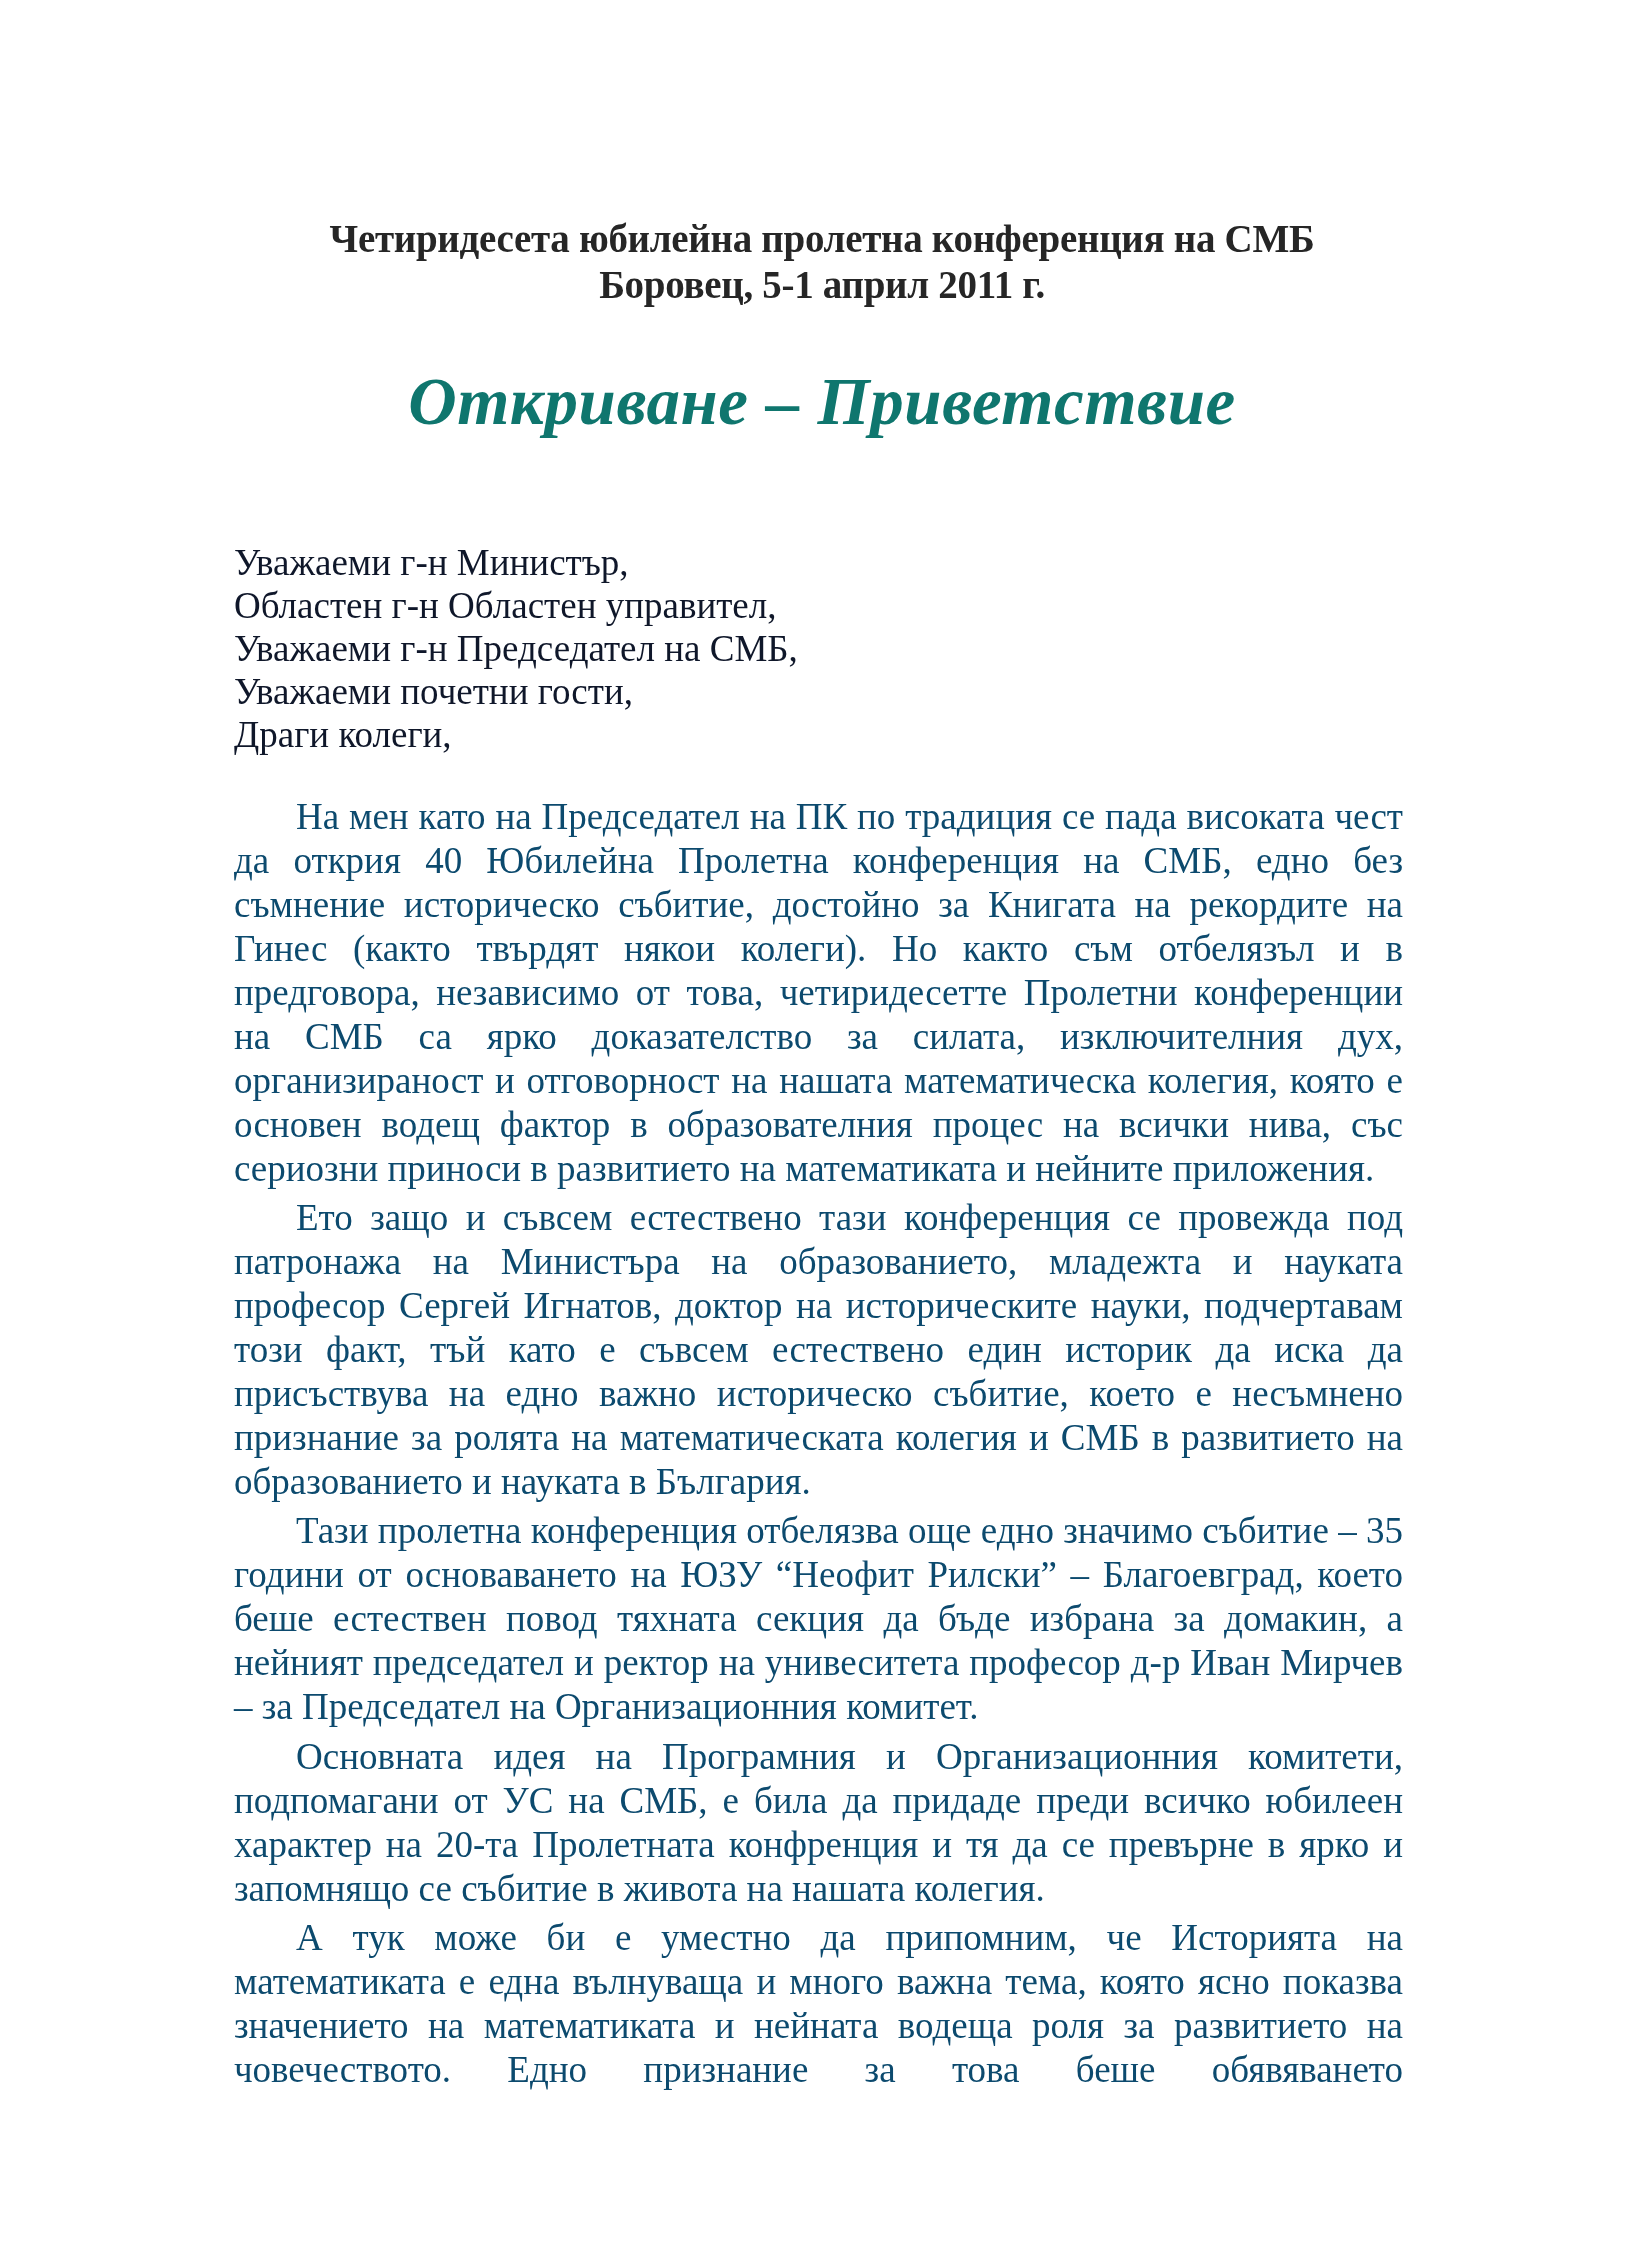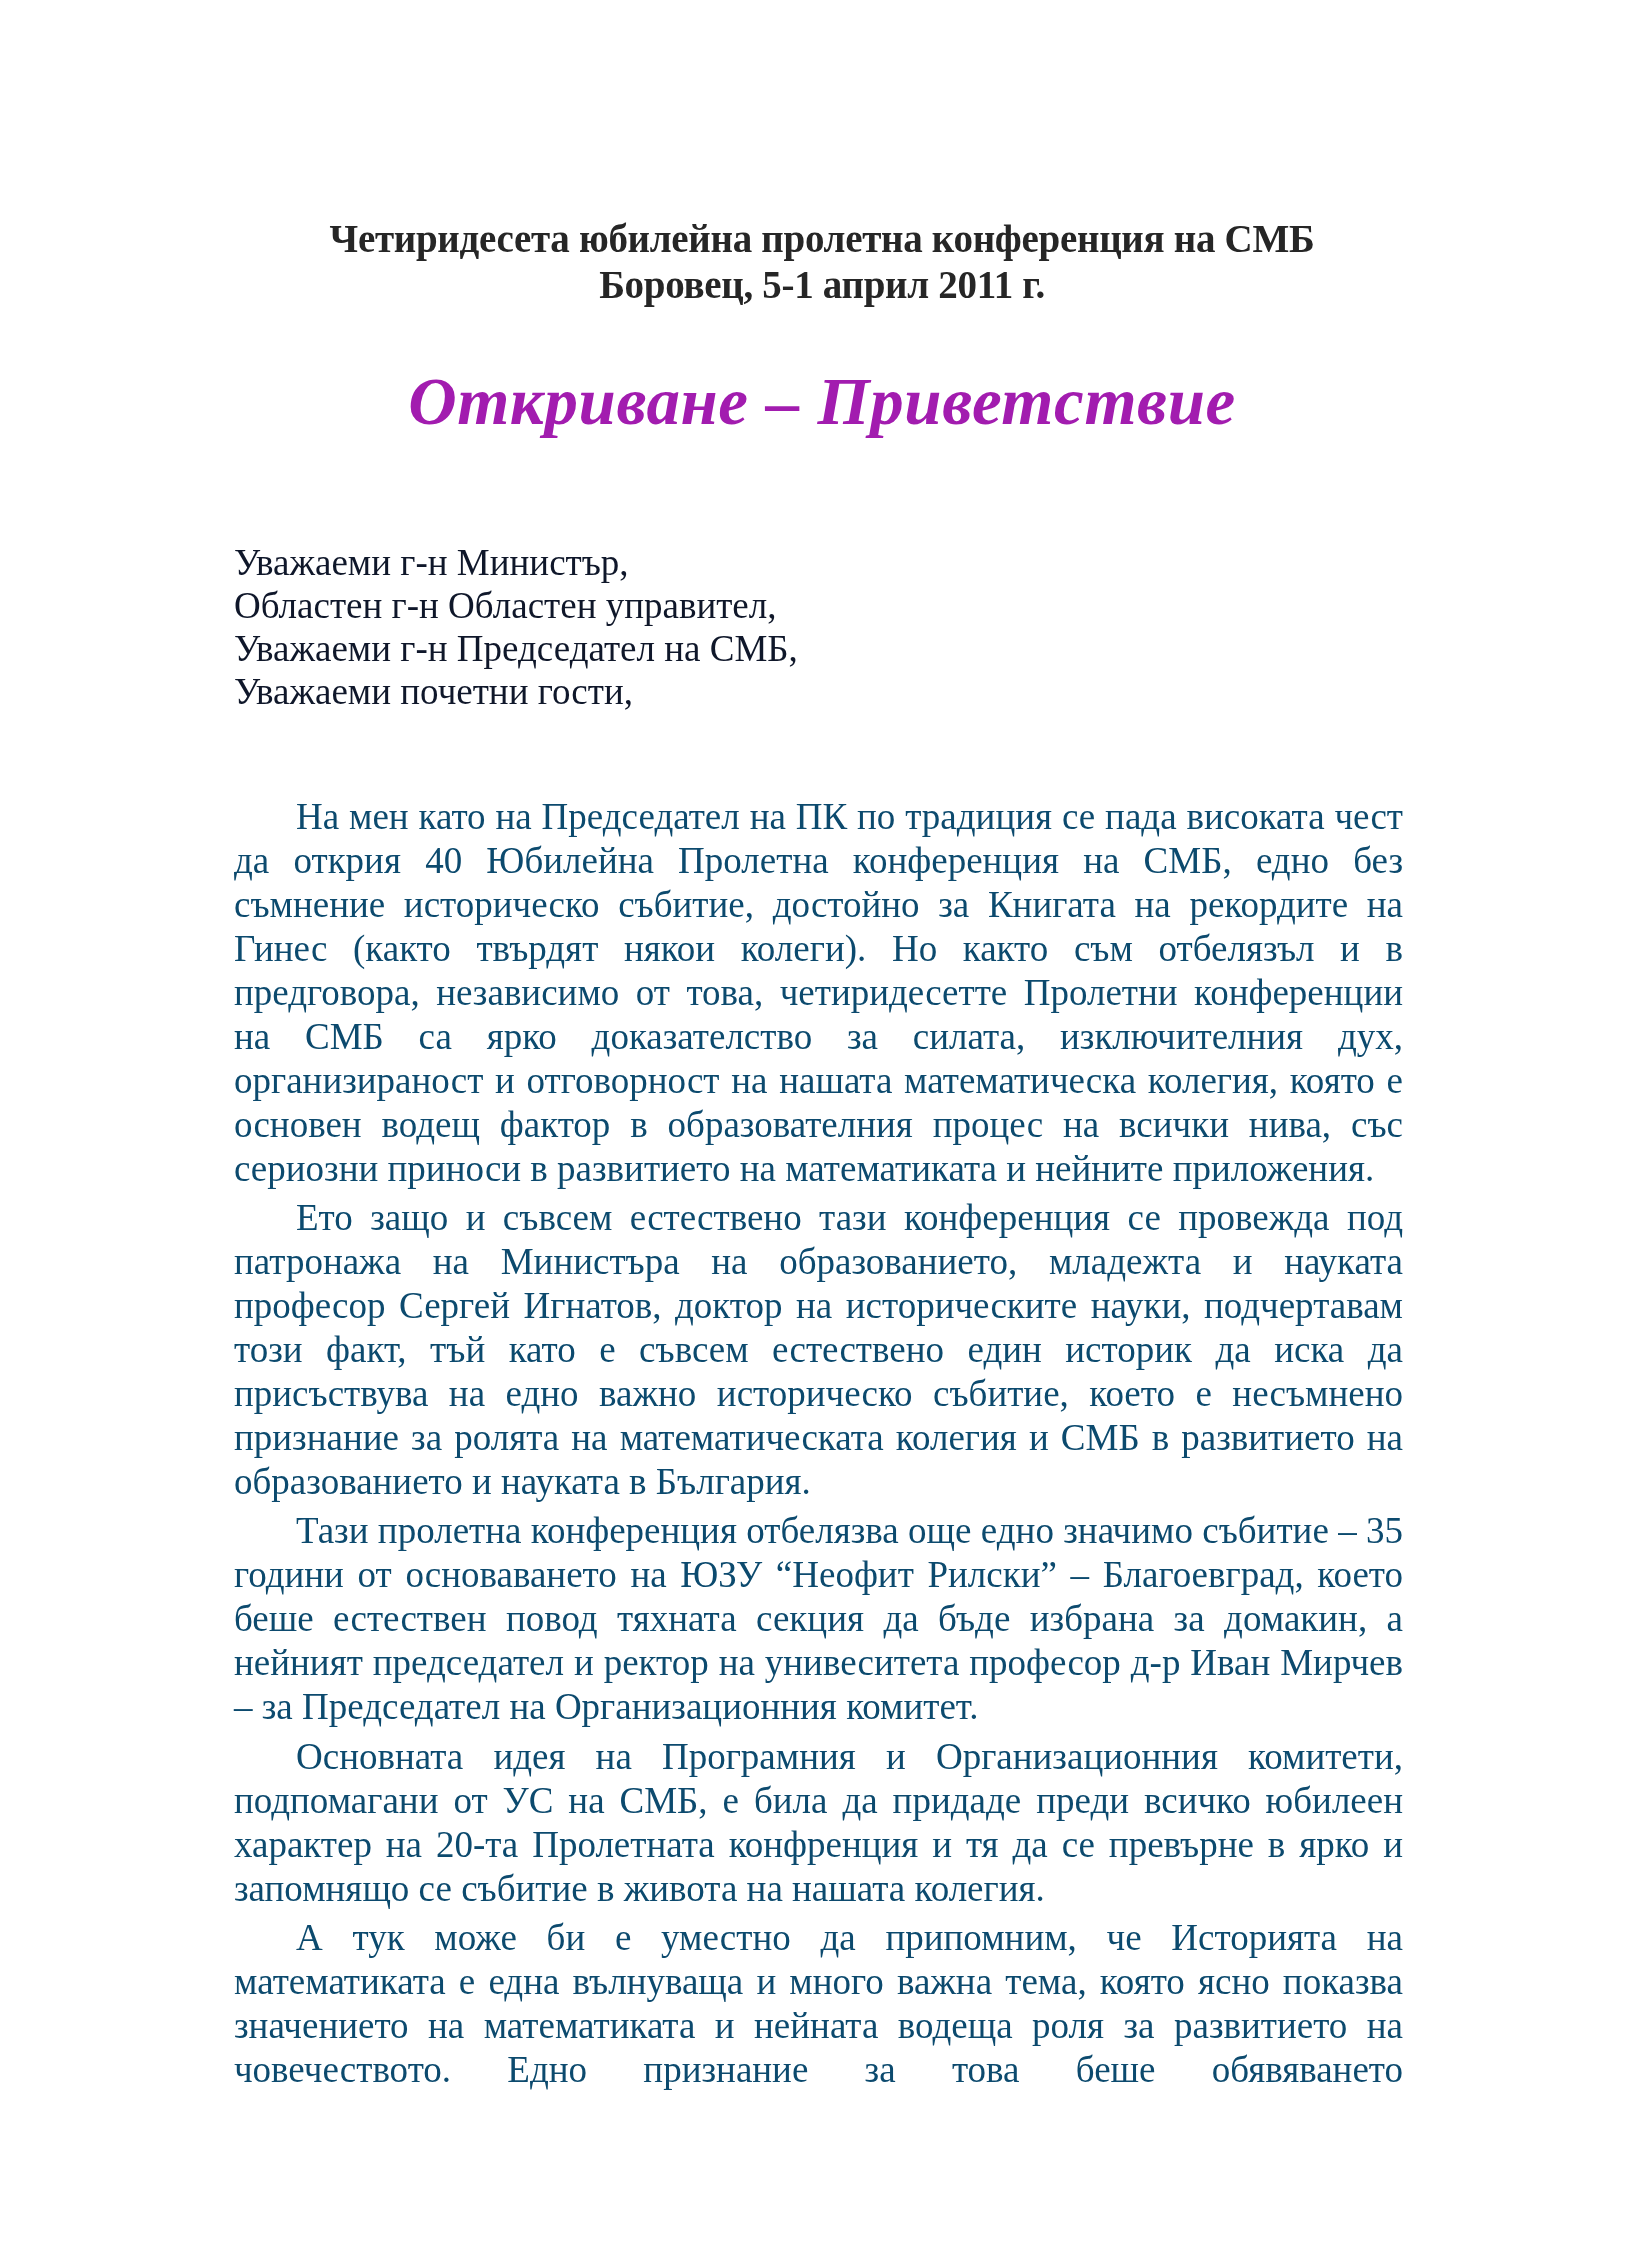--- a/index.html
+++ b/index.html
@@ -40,21 +40,21 @@
     .doc-title {
       position: absolute;
       left: 0;
       top: 335px;
       width: 1644px;
       text-align: center;
       font-weight: bold;
       font-style: italic;
       font-size: 67px;
       line-height: 77px;
-      color: #a21caf;
+      color: #0f766e;
       letter-spacing: 0.6px;
     }
     .salutations {
       position: absolute;
       left: 234px;
       top: 513px;
       width: 837px;
       font-size: 37px;
       line-height: 43px;
       color: #0f172a;
@@ -87,20 +87,21 @@
   <div class="header header-line1">Четиридесета юбилейна пролетна конференция на СМБ</div>
   <div class="header header-line2">Боровец, 5-1 април 2011 г.</div>
 
   <div class="doc-title">Откриване – Приветствие</div>
 
   <div class="salutations">
     <div>Уважаеми г-н Министър,</div>
     <div>Областен г-н Областен управител,</div>
     <div>Уважаеми г-н Председател на СМБ,</div>
     <div>Уважаеми почетни гости,</div>
+    <div>Драги колеги,</div>
   </div>
 
   <div class="body-text">
     <p class="para">На мен като на Председател на ПК по традиция се пада високата чест да открия 40 Юбилейна Пролетна конференция на СМБ, едно без съмнение историческо събитие, достойно за Книгата на рекордите на Гинес (както твърдят някои колеги). Но както съм отбелязъл и в предговора, независимо от това, четиридесетте Пролетни конференции на СМБ са ярко доказателство за силата, изключителния дух, организираност и отговорност на нашата математическа колегия, която е основен водещ фактор в образователния процес на всички нива, със сериозни приноси в развитието на математиката и нейните приложения.</p>
     <p class="para">Ето защо и съвсем естествено тази конференция се провежда под патронажа на Министъра на образованието, младежта и науката професор Сергей Игнатов, доктор на историческите науки, подчертавам този факт, тъй като е съвсем естествено един историк да иска да присъствува на едно важно историческо събитие,  което е несъмнено признание за ролята на математическата колегия и СМБ в развитието на образованието и науката в България.</p>
     <p class="para">Тази пролетна конференция отбелязва още едно значимо събитие – 35 години от основаването на ЮЗУ “Неофит Рилски” – Благоевград, което беше естествен повод тяхната секция да бъде избрана за домакин, а нейният председател и ректор на  унивеситета професор д-р Иван Мирчев – за Председател на Организационния комитет.</p>
     <p class="para">Основната идея на Програмния и Организационния комитети, подпомагани от УС на СМБ, е била да придаде преди всичко юбилеен характер на 20-та Пролетната конфренция и тя да се превърне в ярко и запомнящо се събитие в живота на нашата колегия.</p>
     <p class="para last-open">А тук може би е уместно да припомним, че Историята на математиката е една вълнуваща и много важна тема, която ясно показва значението на математиката и нейната водеща роля за развитието на човечеството. Едно признание за това беше обявяването</p>
   </div>
 

